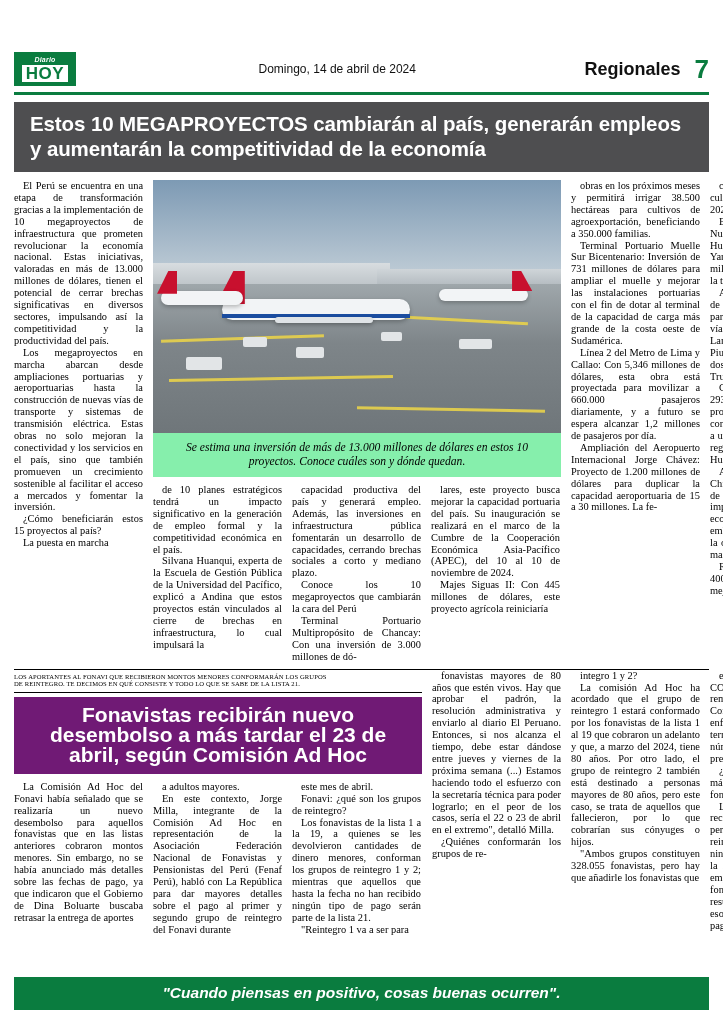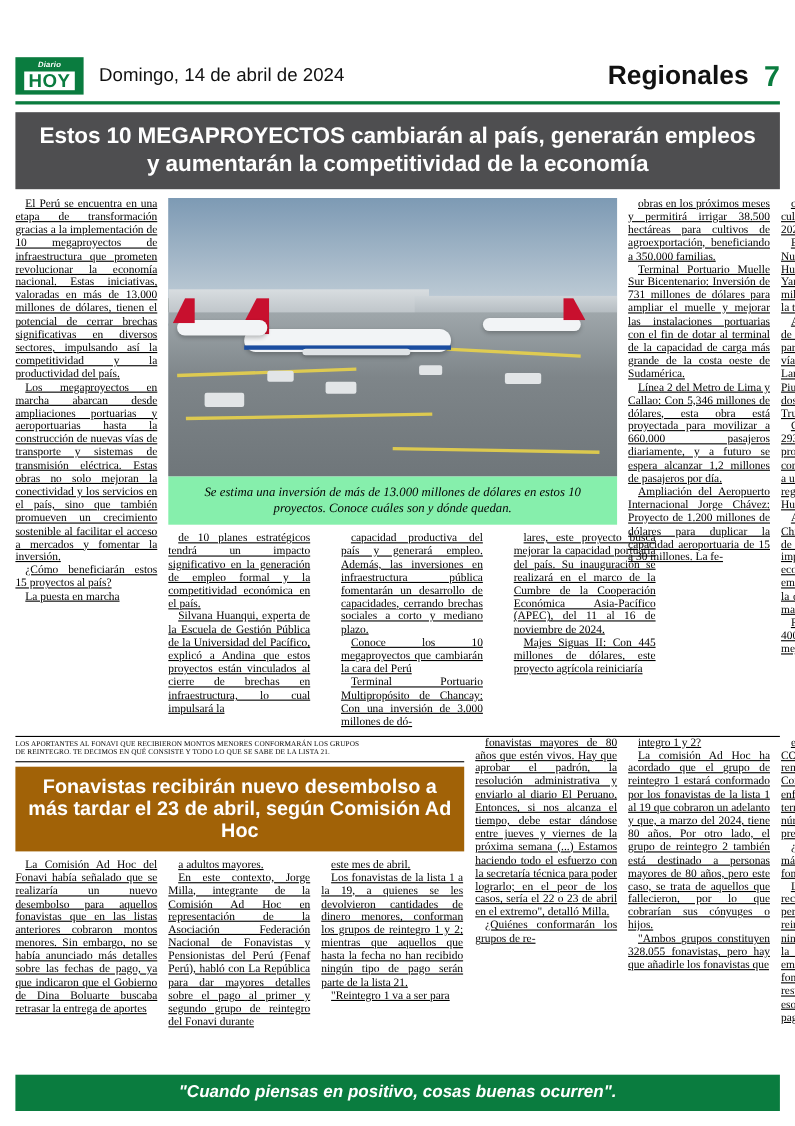--- a/index.html
+++ b/index.html
@@ -56,27 +56,28 @@
     font-weight: bold;
     line-height: 17px;
     letter-spacing: .5px;
     background: #fff;
     color: #0a7c3f;
     padding: 0 4px;
     margin-top: 1px;
   }
   .masthead-date {
     font-family: "Liberation Sans", sans-serif;
-    font-size: 17px;
+    font-size: 12px;
     color: #111;
     flex: 1 1 auto;
+    text-align: center;
   }
   .masthead-section {
     font-family: "Liberation Sans", sans-serif;
-    font-size: 24px;
+    font-size: 18px;
     font-weight: bold;
     color: #111;
     margin-right: 14px;
   }
   .masthead-pagenum {
     font-family: "Liberation Sans", sans-serif;
     font-size: 26px;
     font-weight: bold;
     color: #0a7c3f;
   }
@@ -84,38 +85,37 @@
     height: 3px;
     background: #0a7c3f;
     margin-bottom: 7px;
   }
 
   
   .headline-band {
     background: #4e4e50;
     color: #fff;
     padding: 9px 16px 11px 16px;
-    text-align: center;
+    text-align: left;
     font-family: "Liberation Sans", sans-serif;
     font-weight: bold;
     font-size: 20.5px;
     line-height: 25px;
     letter-spacing: -0.1px;
   }
 
   
   .article-top {
     display: flex;
     gap: 10px;
     margin-top: 8px;
   }
   .col {
     width: 129px;
     flex: 0 0 129px;
-    text-decoration: underline;
   }
   .col p, .col .para {
     font-size: 10.4px;
     line-height: 11.9px;
     text-align: justify;
     text-justify: inter-word;
     margin: 0 0 0 0;
     text-indent: 9px;
     hyphens: auto;
     -webkit-hyphens: auto;
@@ -178,21 +178,21 @@
     text-align:center;
     font-style:italic;
     font-size:11.6px;
     line-height:13.5px;
     font-family:"Liberation Serif", serif;
     width:408px;
     box-sizing:border-box;
   }
   .photo-cols {
     display:flex;
-    gap:28px;
+    gap:10px;
     margin-top:7px;
   }
 
   
   .sep-rule {
     border-top:1px solid #000;
     margin-top:6px;
   }
   .legal-note {
     font-family:"Liberation Serif", serif;
@@ -211,26 +211,26 @@
   .second-wrap {
     display:flex;
     gap:10px;
     margin-top:0;
   }
   .second-left {
     width:408px;
     flex:0 0 408px;
   }
   .second-band {
-    background:#a16207;
+    background:#701a75;
     color:#fff;
     text-align:center;
     font-family:"Liberation Sans", sans-serif;
     font-weight:bold;
-    font-size:18px;
+    font-size:21px;
     line-height:20px;
     padding:8px 10px 9px 10px;
     margin-top:4px;
   }
   .second-cols {
     display:flex;
     gap:10px;
     margin-top:7px;
   }
   .right-two {
@@ -318,21 +318,21 @@
         <div class="col">
           <p>de 10 planes estratégicos tendrá un impacto significativo en la generación de empleo formal y la competitividad económica en el país.</p>
           <p>Silvana Huanqui, experta de la Escuela de Gestión Pública de la Universidad del Pacífico, explicó a Andina que estos proyectos están vinculados al cierre de brechas en infraestructura, lo cual impulsará la</p>
         </div>
         <div class="col">
           <p>capacidad productiva del país y generará empleo. Además, las inversiones en infraestructura pública fomentarán un desarrollo de capacidades, cerrando brechas sociales a corto y mediano plazo.</p>
           <p>Conoce los 10 megaproyectos que cambiarán la cara del Perú</p>
           <p>Terminal Portuario Multipropósito de Chancay: Con una inversión de 3.000 millones de dó-</p>
         </div>
         <div class="col">
-          <p>lares, este proyecto busca mejorar la capacidad portuaria del país. Su inauguración se realizará en el marco de la Cumbre de la Cooperación Económica Asia-Pacífico (APEC), del 11 al 16 de noviembre de 2024.</p>
+          <p>lares, este proyecto busca mejorar la capacidad portuaria del país. Su inauguración se realizará en el marco de la Cumbre de la Cooperación Económica Asia-Pacífico (APEC), del 10 al 10 de noviembre de 2024.</p>
           <p>Majes Siguas II: Con 445 millones de dólares, este proyecto agrícola reiniciaría</p>
         </div>
       </div>
     </div>
 
     <div class="col">
       <p>obras en los próximos meses y permitirá irrigar 38.500 hectáreas para cultivos de agroexportación, beneficiando a 350.000 familias.</p>
       <p>Terminal Portuario Muelle Sur Bicentenario: Inversión de 731 millones de dólares para ampliar el muelle y mejorar las instalaciones portuarias con el fin de dotar al terminal de la capacidad de carga más grande de la costa oeste de Sudamérica.</p>
       <p>Línea 2 del Metro de Lima y Callao: Con 5,346 millones de dólares, esta obra está proyectada para movilizar a 660.000 pasajeros diariamente, y a futuro se espera alcanzar 1,2 millones de pasajeros por día.</p>
       <p>Ampliación del Aeropuerto Internacional Jorge Chávez: Proyecto de 1.200 millones de dólares para duplicar la capacidad aeroportuaria de 15 a 30 millones. La fe-</p>
@@ -358,20 +358,21 @@
       <div class="second-cols">
         <div class="col">
           <p>La Comisión Ad Hoc del Fonavi había señalado que se realizaría un nuevo desembolso para aquellos fonavistas que en las listas anteriores cobraron montos menores. Sin embargo, no se había anunciado más detalles sobre las fechas de pago, ya que indicaron que el Gobierno de Dina Boluarte buscaba retrasar la entrega de aportes</p>
         </div>
         <div class="col">
           <p>a adultos mayores.</p>
           <p>En este contexto, Jorge Milla, integrante de la Comisión Ad Hoc en representación de la Asociación Federación Nacional de Fonavistas y Pensionistas del Perú (Fenaf Perú), habló con La República para dar mayores detalles sobre el pago al primer y segundo grupo de reintegro del Fonavi durante</p>
         </div>
         <div class="col">
           <p>este mes de abril.</p>
+          <p>Fonavi: ¿qué son los grupos de reintegro?</p>
           <p>Los fonavistas de la lista 1 a la 19, a quienes se les devolvieron cantidades de dinero menores, conforman los grupos de reintegro 1 y 2; mientras que aquellos que hasta la fecha no han recibido ningún tipo de pago serán parte de la lista 21.</p>
           <p>"Reintegro 1 va a ser para</p>
         </div>
       </div>
     </div>
 
     <div class="right-two">
       <div class="col">
         <p>fonavistas mayores de 80 años que estén vivos. Hay que aprobar el padrón, la resolución administrativa y enviarlo al diario El Peruano. Entonces, si nos alcanza el tiempo, debe estar dándose entre jueves y viernes de la próxima semana (...) Estamos haciendo todo el esfuerzo con la secretaría técnica para poder lograrlo; en el peor de los casos, sería el 22 o 23 de abril en el extremo", detalló Milla.</p>
         <p>¿Quiénes conformarán los grupos de re-</p>

